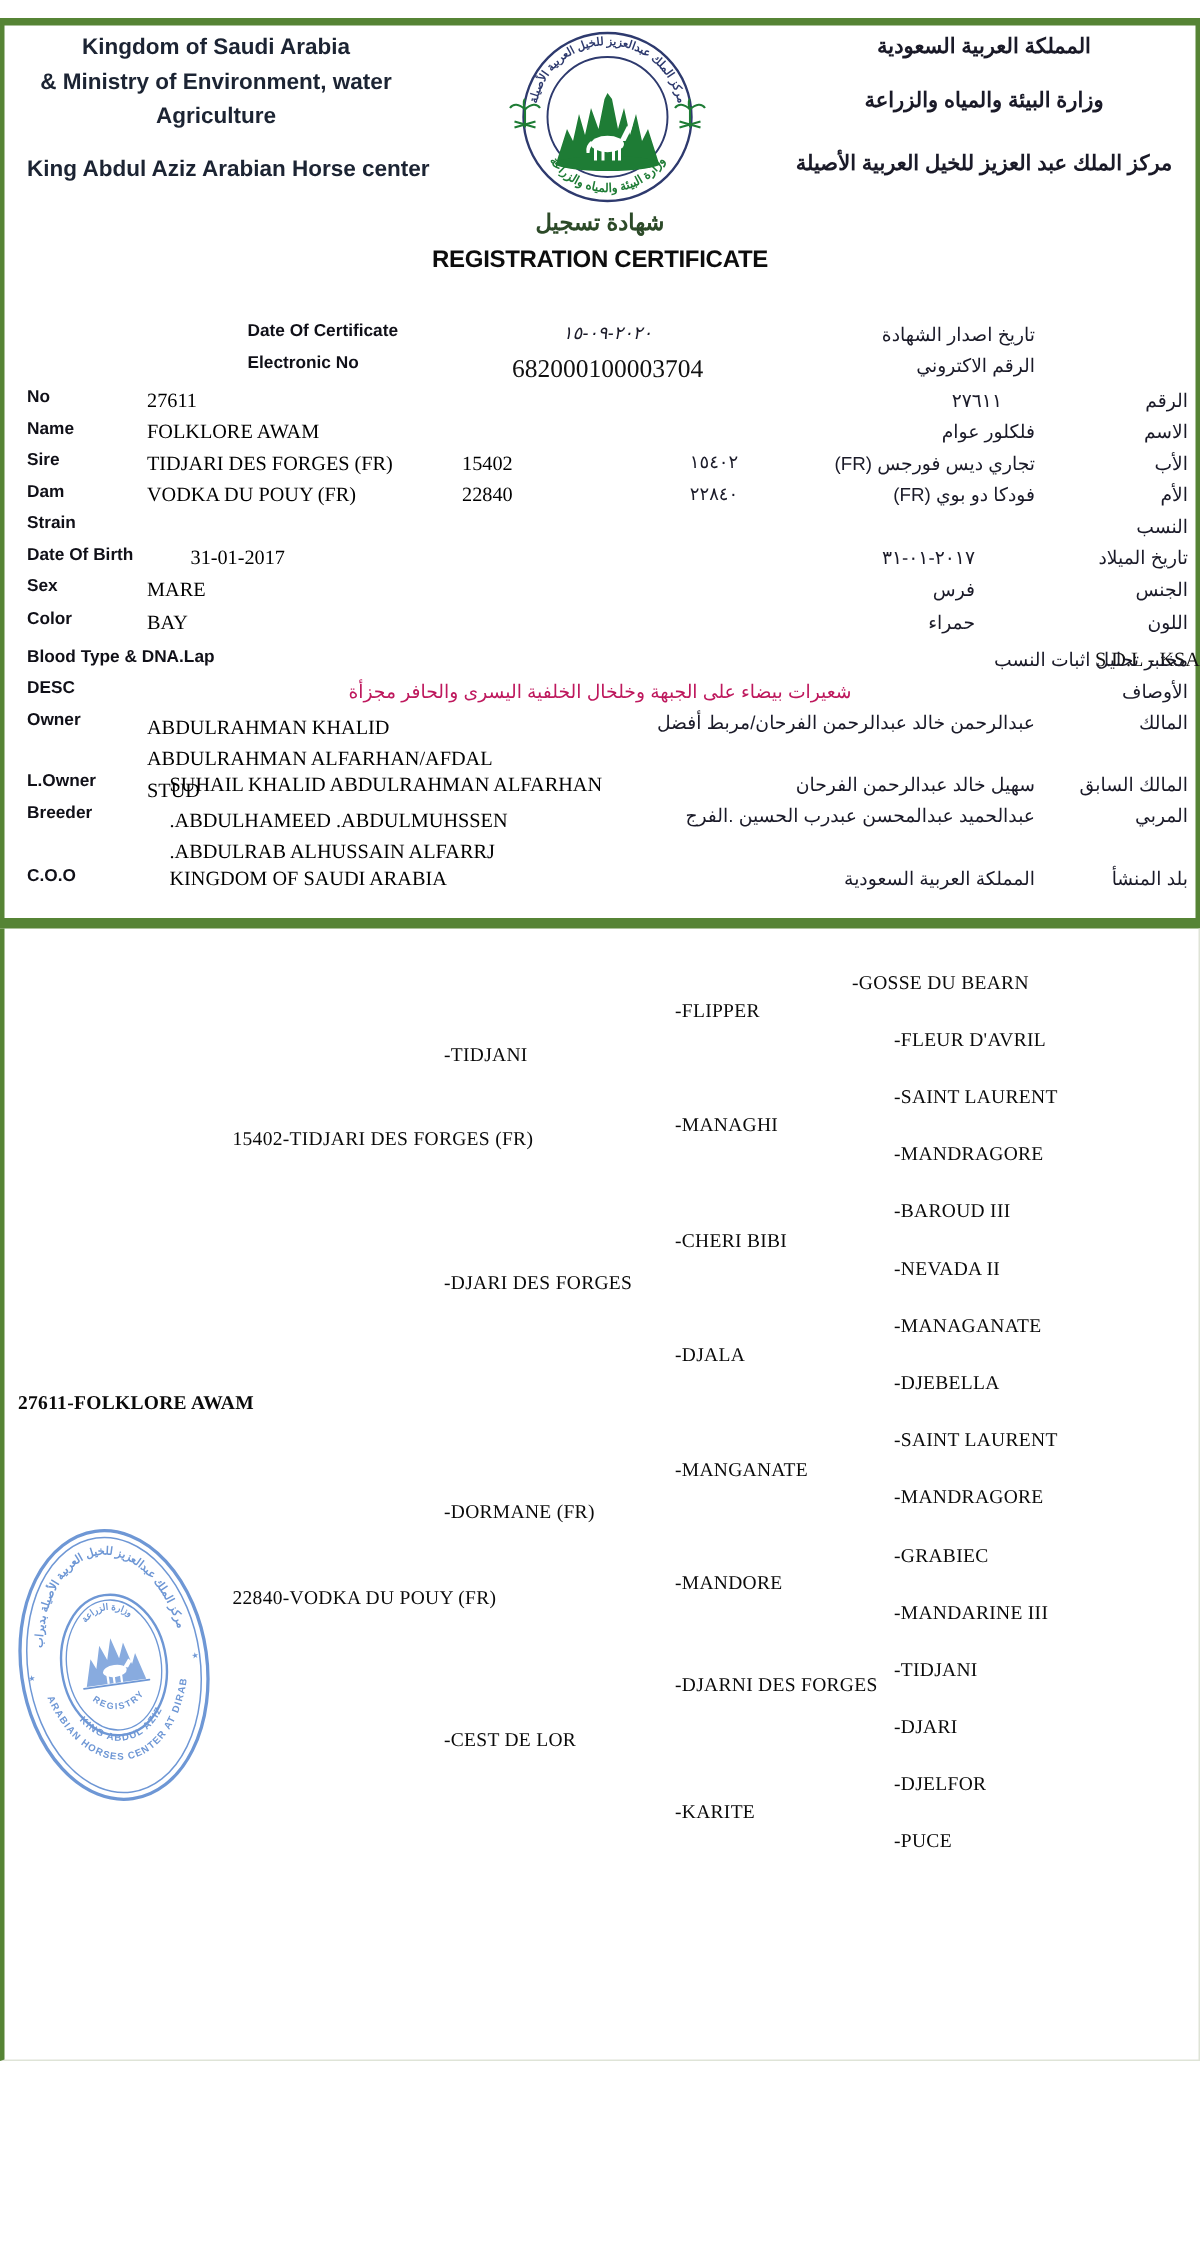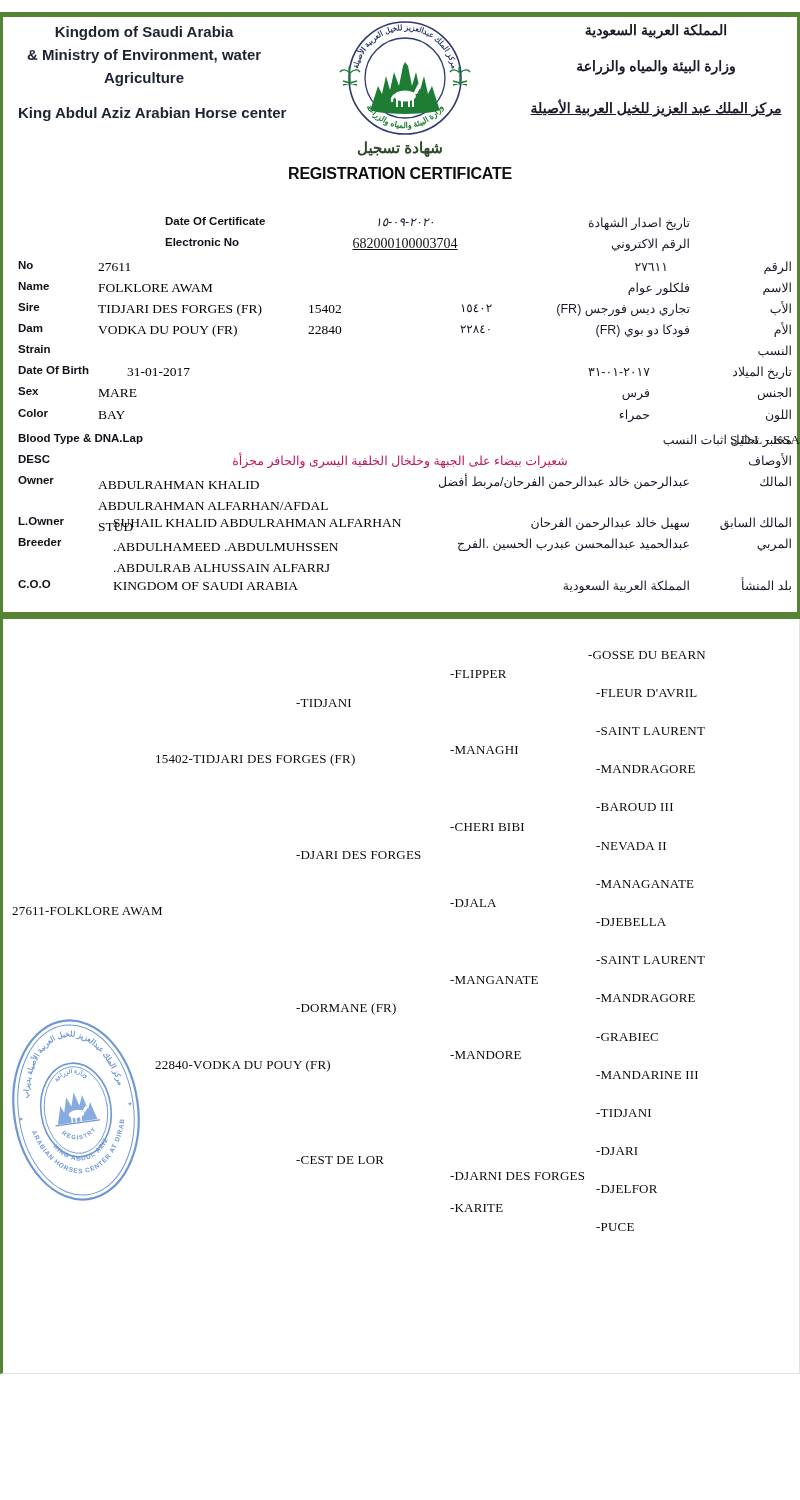--- a/index.html
+++ b/index.html
@@ -27,21 +27,21 @@
   .frow{left:0;width:800px;height:18px;}
   .frow span{position:absolute;top:0;white-space:nowrap;}
   .lab{left:18px;font-weight:bold;font-size:11.5px;color:#101018;}
   .mlab{left:165px;font-weight:bold;font-size:11.5px;color:#101018;}
   .val{left:98px;font-family:"Liberation Serif",serif;font-size:13.5px;color:#000;}
   .numw{left:308px;font-family:"Liberation Serif",serif;font-size:13.5px;color:#000;}
   .numa{left:452px;width:48px;text-align:center;font-size:12px;color:#1a1a28;}
   .valar{right:110px;text-align:right;font-size:12.5px;color:#1a1a28;direction:rtl;}
   .labar{right:8px;text-align:right;font-size:12.5px;color:#1a1a28;direction:rtl;}
   .mval{left:335px;width:140px;text-align:center;}
-  .mval.ser{font-family:"Liberation Serif",serif;font-size:14px;text-decoration:underline;}
+  .mval.ser{font-family:"Liberation Serif",serif;font-size:17px;}
   .mval.ard{font-size:12px;color:#1a1a28;font-style:italic;}
   .cval{left:0;width:800px;text-align:right;font-family:"Liberation Serif",serif;font-size:13.5px;}
   .cvalar{left:0;width:800px;text-align:center;font-size:12.5px;color:#be185d;direction:rtl;}
   .wrap2{white-space:normal !important;line-height:21px;}
   
   .ped{font-family:"Liberation Serif",serif;font-size:13px;color:#0a0a0a;
        white-space:nowrap;letter-spacing:0.2px;}
 </style>
 </head>
 <body>
@@ -54,21 +54,21 @@
 
   <div class="abs hdr-en">
     <div>Kingdom of Saudi Arabia</div>
     <div>&amp; Ministry of Environment, water</div>
     <div>Agriculture</div>
   </div>
   <div class="abs hdr-en2">King Abdul Aziz Arabian Horse center</div>
 
   <div class="abs hdr-ar" style="top:10px;">المملكة العربية السعودية</div>
   <div class="abs hdr-ar" style="top:46px;">وزارة البيئة والمياه والزراعة</div>
-  <div class="abs hdr-ar" style="top:88px;text-decoration:underline;">مركز الملك عبد العزيز للخيل العربية الأصيلة</div>
+  <div class="abs hdr-ar" style="top:88px;">مركز الملك عبد العزيز للخيل العربية الأصيلة</div>
 
   <svg class="abs" style="left:325px;top:2px;" width="160" height="132" viewBox="0 0 160 132">
     <defs>
       <path id="logoTop" d="M 32,64 A 48,48 0 1 1 128,64" fill="none"></path>
       <path id="logoBot" d="M 34,68 A 46,46 0 0 0 126,68" fill="none"></path>
     </defs>
     <circle cx="80" cy="64" r="56" fill="#ffffff" stroke="#2e3a6e" stroke-width="1.6"></circle>
     <circle cx="80" cy="64" r="40" fill="#ffffff" stroke="#2e3a6e" stroke-width="1.3"></circle>
     <text font-size="7.5" font-weight="bold" fill="#2e3a6e">
       <textPath href="#logoTop" startOffset="50%" text-anchor="middle">مركز الملك عبدالعزيز للخيل العربية الأصيلة</textPath>
@@ -193,40 +193,40 @@
     <span class="valar">عبدالحميد عبدالمحسن عبدرب الحسين .الفرج</span>
     <span class="labar">المربي</span>
   </div>
   <div class="abs frow" style="top:566px;">
     <span class="lab">C.O.O</span>
     <span class="val" style="left:113px;">KINGDOM OF SAUDI ARABIA</span>
     <span class="valar">المملكة العربية السعودية</span>
     <span class="labar">بلد المنشأ</span>
   </div>
 
-  <div class="abs ped" style="left:12px;top:891px;">27611-FOLKLORE AWAM</div>
+  <div class="abs ped" style="left:12px;top:915px;font-weight:bold;">27611-FOLKLORE AWAM</div>
 
   <div class="abs ped" style="left:155px;top:739px;">15402-TIDJARI DES FORGES (FR)</div>
   <div class="abs ped" style="left:155px;top:1045px;">22840-VODKA DU POUY (FR)</div>
 
   <div class="abs ped" style="left:296px;top:683px;">-TIDJANI</div>
   <div class="abs ped" style="left:296px;top:835px;">-DJARI DES FORGES</div>
   <div class="abs ped" style="left:296px;top:988px;">-DORMANE (FR)</div>
   <div class="abs ped" style="left:296px;top:1140px;">-CEST DE LOR</div>
 
   <div class="abs ped" style="left:450px;top:654px;">-FLIPPER</div>
   <div class="abs ped" style="left:450px;top:730px;">-MANAGHI</div>
   <div class="abs ped" style="left:450px;top:807px;">-CHERI BIBI</div>
   <div class="abs ped" style="left:450px;top:883px;">-DJALA</div>
   <div class="abs ped" style="left:450px;top:960px;">-MANGANATE</div>
   <div class="abs ped" style="left:450px;top:1035px;">-MANDORE</div>
-  <div class="abs ped" style="left:450px;top:1156px;">-DJARNI DES FORGES</div>
+  <div class="abs ped" style="left:450px;top:1103px;">-DJARNI DES FORGES</div>
   <div class="abs ped" style="left:450px;top:1188px;">-KARITE</div>
 
-  <div class="abs ped" style="left:588px;top:635px;text-align:center;">-GOSSE DU BEARN</div>
+  <div class="abs ped" style="left:568px;top:635px;text-align:center;">-GOSSE DU BEARN</div>
   <div class="abs ped" style="left:596px;top:673px;">-FLEUR D'AVRIL</div>
   <div class="abs ped" style="left:596px;top:711px;">-SAINT LAURENT</div>
   <div class="abs ped" style="left:596px;top:749px;">-MANDRAGORE</div>
   <div class="abs ped" style="left:596px;top:787px;">-BAROUD III</div>
   <div class="abs ped" style="left:596px;top:826px;">-NEVADA II</div>
   <div class="abs ped" style="left:596px;top:864px;">-MANAGANATE</div>
   <div class="abs ped" style="left:596px;top:902px;">-DJEBELLA</div>
   <div class="abs ped" style="left:596px;top:940px;">-SAINT LAURENT</div>
   <div class="abs ped" style="left:596px;top:978px;">-MANDRAGORE</div>
   <div class="abs ped" style="left:596px;top:1017px;">-GRABIEC</div>

